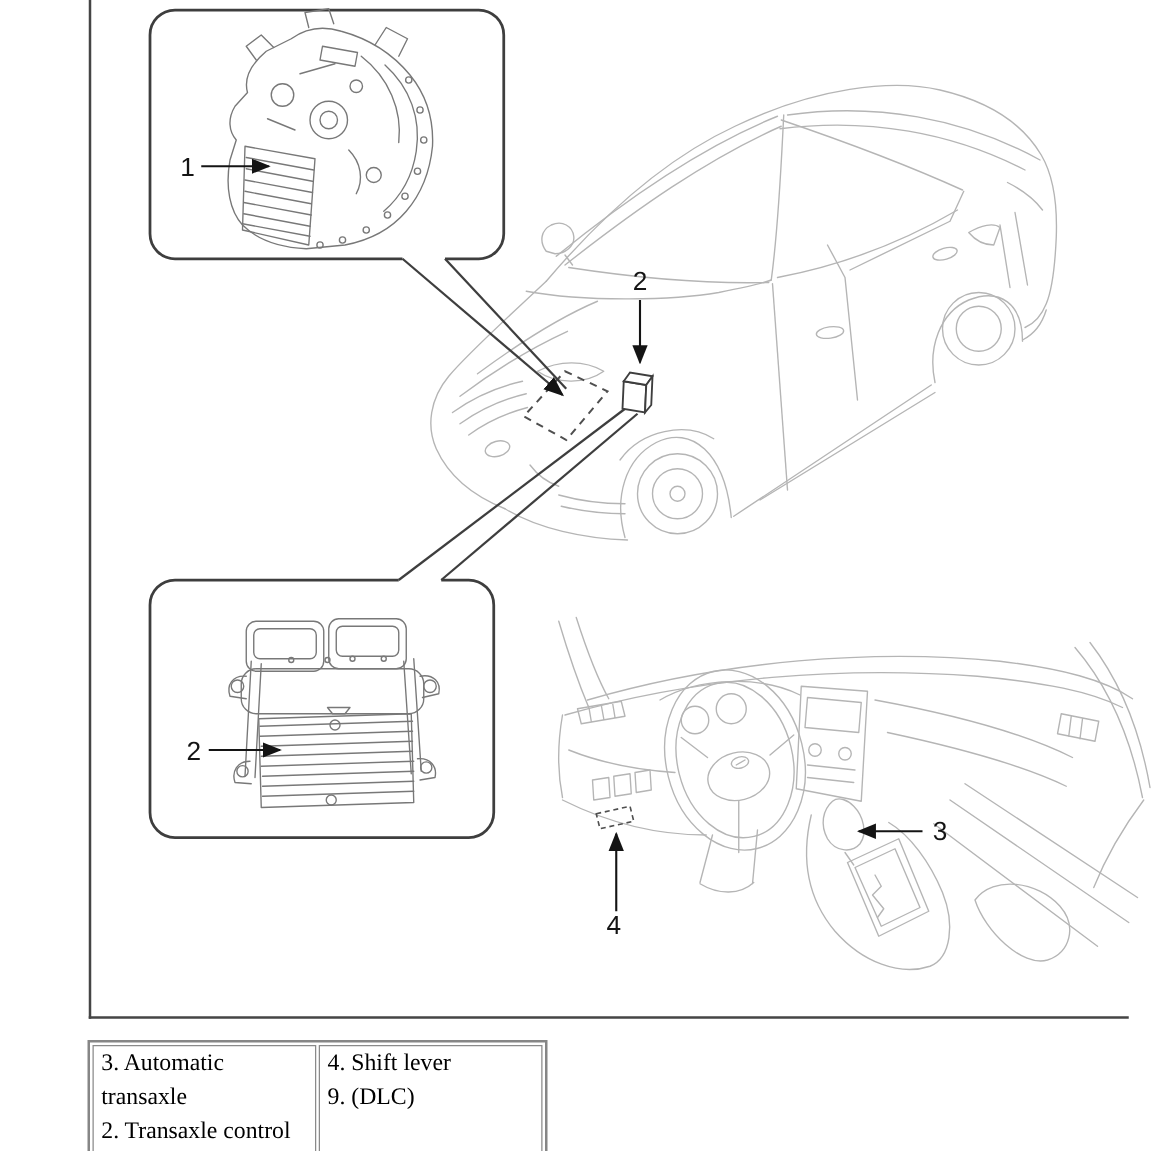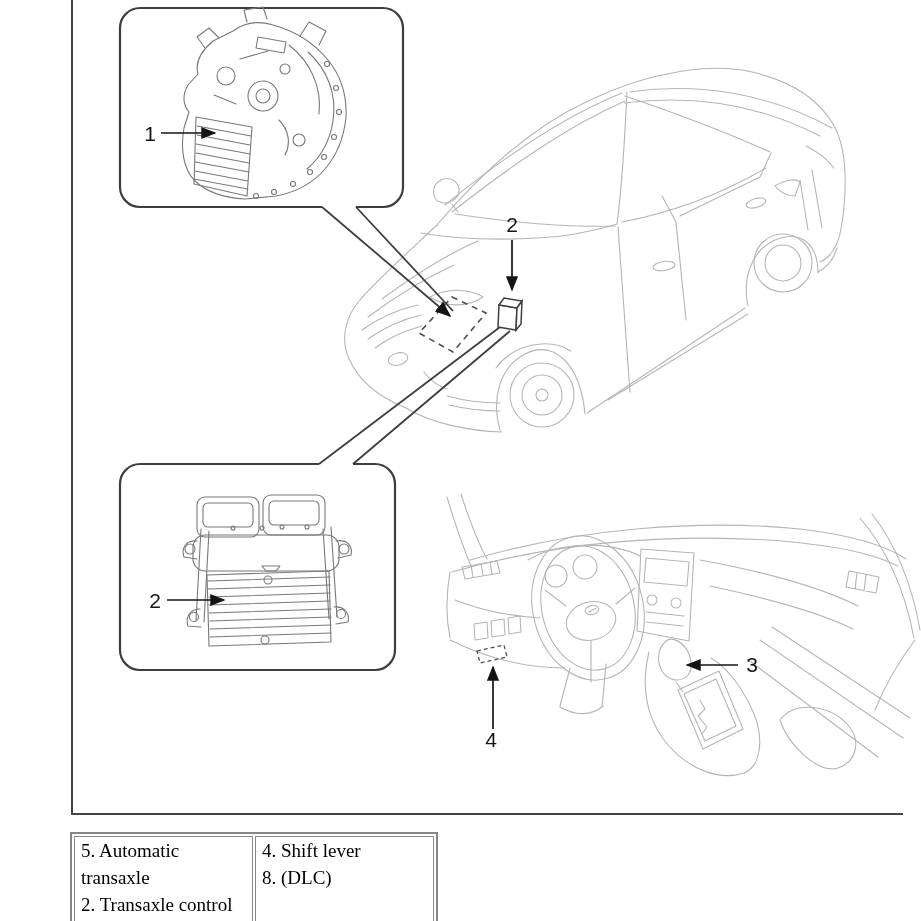--- a/index.html
+++ b/index.html
@@ -197,25 +197,25 @@
     <line x1="738" y1="665" x2="687" y2="665" marker-end="url(#ah)"></line>
     <line x1="493" y1="729" x2="493" y2="667" marker-end="url(#ah)"></line>
   </g>
 </svg>
 
 <div class="legend">
   <table>
     <tbody>
           <tr>
       <td class="c1">
-        <div>5. Automatic transaxle</div>
+        <div>3. Automatic transaxle</div>
         <div>2. Transaxle control module (TCM)</div>
       </td>
       <td class="c2">
         <div>4. Shift lever</div>
-        <div>8. (DLC)</div>
+        <div>9. (DLC)</div>
       </td>
     </tr>
   </tbody>
       </table>
 </div>
 
 </div>
 
 </body></html>

